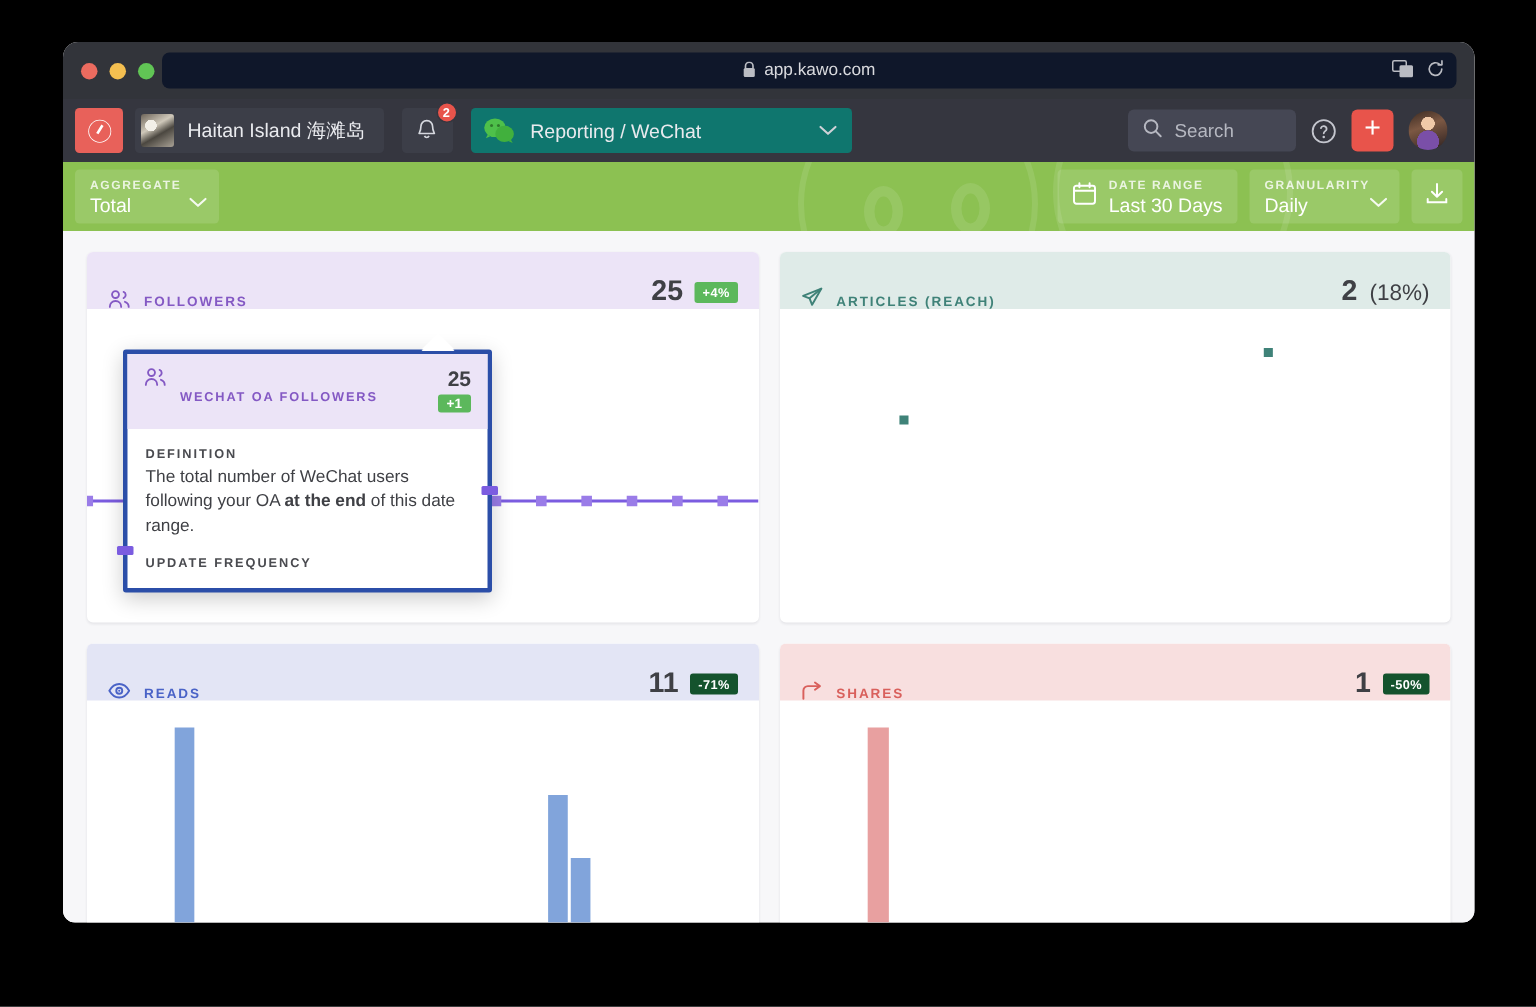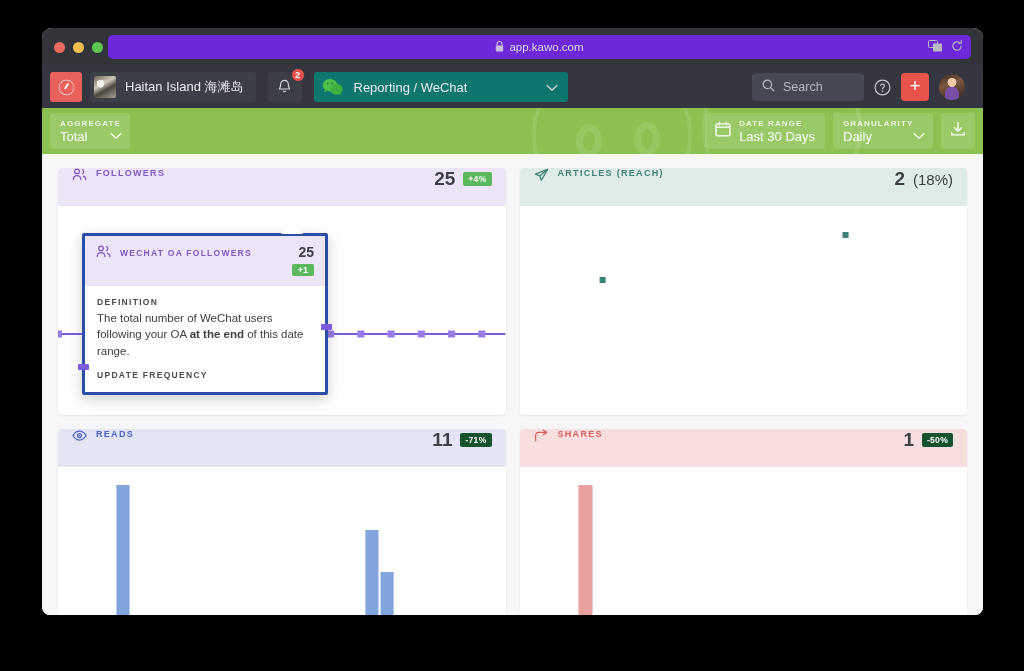--- a/index.html
+++ b/index.html
@@ -33,21 +33,21 @@
   .traffic { display: flex; gap: 8px; align-items: center; }
   .dot { width: 11px; height: 11px; border-radius: 50%; }
   .dot.red { background: #ec6b5f; }
   .dot.yellow { background: #f4bf50; }
   .dot.green { background: #61c555; }
 
   .urlbar {
     position: absolute;
     left: 66px; right: 12px;
     top: 7px; height: 24px;
-    background: #6d28d9;
+    background: #0f172a;
     border-radius: 5px;
     display: flex;
     align-items: center;
     justify-content: center;
     color: #d9dade;
     font-size: 11.5px;
   }
   .urlbar .lock { margin-right: 5px; font-size: 9px; opacity: .85; }
   .url-icons {
     position: absolute; right: 8px; top: 0; height: 24px;
@@ -170,21 +170,21 @@
     background: rgba(255,255,255,.13);
     border-radius: 3px;
     height: 36px;
     display: flex; align-items: center;
     padding: 0 10px;
     position: relative;
     z-index: 2;
   }
   .gb-lab { color: rgba(255,255,255,.8); font-size: 8px; letter-spacing: 1.1px; font-weight: bold; }
   .gb-val { color: #fff; font-size: 13px; margin-top: 1px; }
-  .gb-left { width: 80px; }
+  .gb-left { width: 96px; }
   .gb-right-group { margin-left: auto; display:flex; align-items:center; gap: 8px; z-index:2; }
   .gb-date { display: flex; align-items: center; gap: 8px; justify-content: space-between; }
   .gb-gran { width: 100px; }
   .gb-dl {
     width: 34px; height: 36px;
     background: rgba(255,255,255,.13);
     border-radius: 3px;
     display:flex; align-items:center; justify-content:center;
     z-index: 2;
   }
@@ -204,21 +204,21 @@
   .card {
     background: #fff;
     border-radius: 4px;
     box-shadow: 0 1px 2px rgba(20,20,40,.09);
     overflow: hidden;
     display: flex; flex-direction: column;
     position: relative;
   }
   .card-head {
     height: 38px;
-    display: flex; align-items: flex-start;
+    display: flex; align-items: flex-end;
     padding: 0 14px;
     flex: none;
   }
   .card-title {
     font-size: 9px; letter-spacing: 1.3px; font-weight: bold;
     margin-left: 9px;
   }
   .card-head .metric {
     margin-left: auto;
     display: flex; align-items: center; gap: 8px;
@@ -272,21 +272,21 @@
     filter: drop-shadow(0 -1px 0 #ffffff);
   }
   .tip-head {
     background: #ece4f7;
     display: flex; align-items: flex-start;
     padding: 9px 11px 9px 11px;
     min-height: 42px;
   }
   .tip-head-title {
     font-size: 8.5px; letter-spacing: 1.25px; font-weight: bold;
-    color: #8459c4; margin-left: 9px; margin-top: 3px; text-align: right;
+    color: #8459c4; margin-left: 9px; margin-top: 14px; text-align: right;
   }
   .tip-head-right { margin-left: auto; text-align: right; }
   .tip-num { font-size: 14px; font-weight: bold; color: #3f4045; line-height: 1; }
   .tip-chip {
     display: inline-block; margin-top: 4px;
     background: #5cb85c; color: #fff;
     font-size: 9px; font-weight: bold;
     padding: 1px 6px; border-radius: 2px;
   }
   .tip-body { padding: 11px 12px 12px; }

